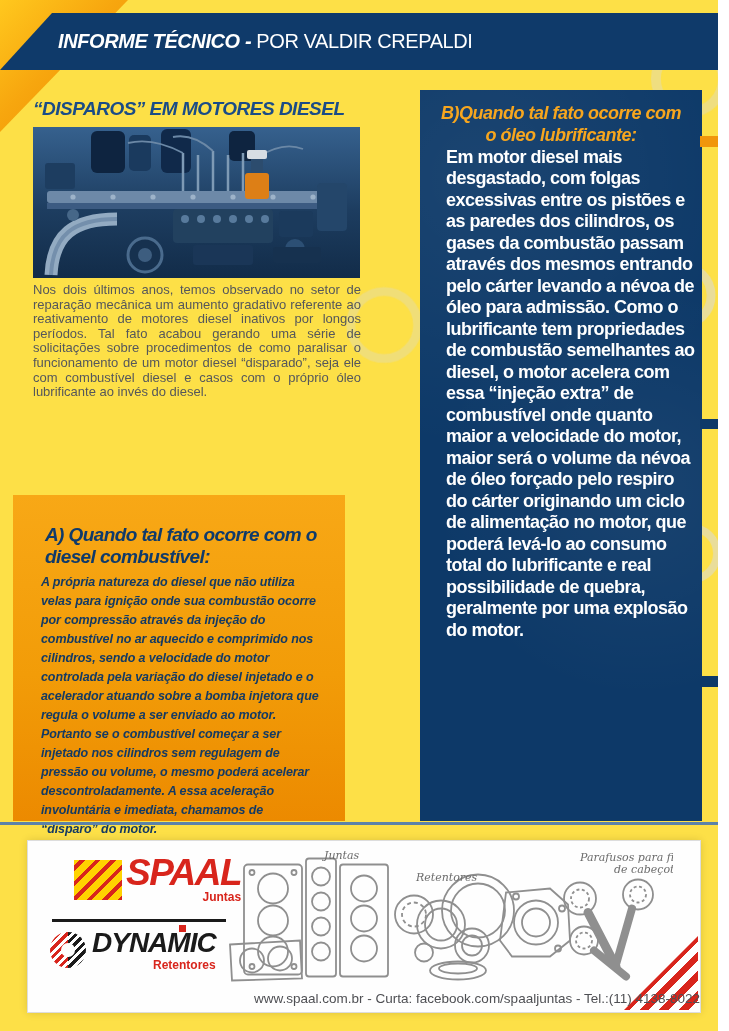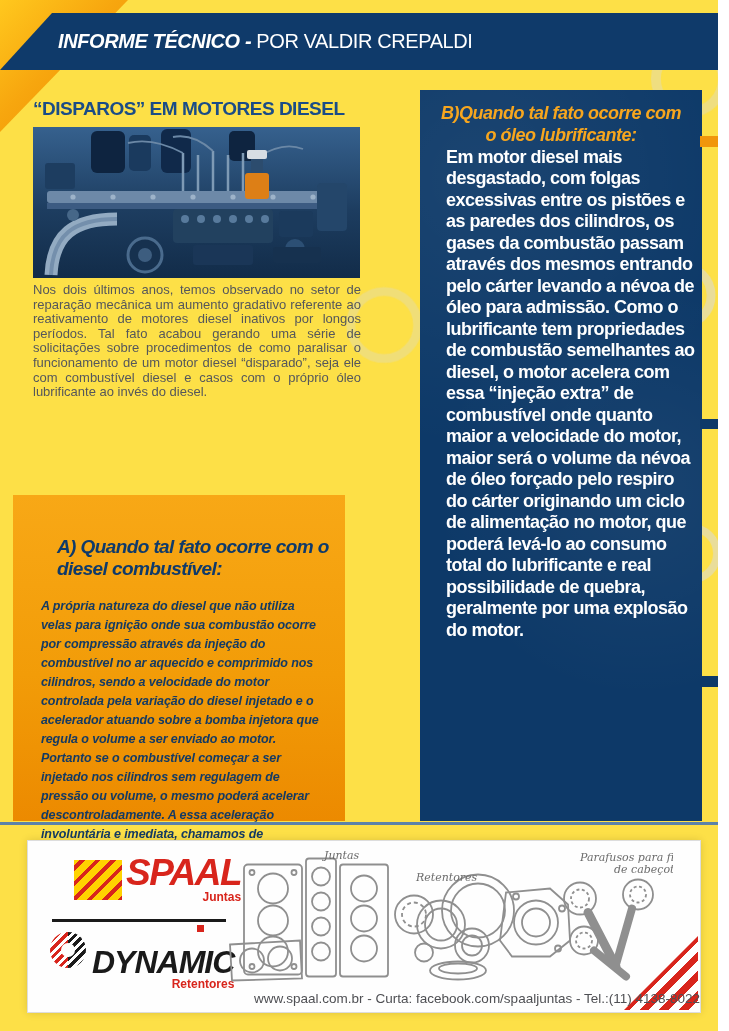--- a/index.html
+++ b/index.html
@@ -19,36 +19,36 @@
     background:#0f3a6a;
     clip-path:polygon(52px 0,100% 0,100% 100%,0 100%);
     display:flex;align-items:center;
   }
   .header-text{margin-left:58px;color:#ffffff;font-size:20px;letter-spacing:-0.4px;white-space:nowrap;}
   .header-text .b{font-weight:700;font-style:italic;}
   .header-text .r{font-weight:400;}
   
   .article-title{
     position:absolute;left:33px;top:98px;width:330px;z-index:2;
-    color:#1a4c87;font-size:19px;font-weight:700;letter-spacing:-0.5px;
+    color:#1a4c87;font-size:19px;font-weight:700;font-style:italic;letter-spacing:-0.5px;
   }
   .engine-photo{position:absolute;left:33px;top:127px;width:327px;height:151px;z-index:2;}
   .article-body{
     position:absolute;left:33px;top:283px;width:328px;z-index:2;
     color:#55575b;font-size:13px;line-height:14.6px;text-align:justify;hyphens:auto;
   }
   .article-body p{margin:0;}
   
   .box-a{
     position:absolute;left:13px;top:495px;width:332px;height:326px;z-index:2;
     background:linear-gradient(180deg,#f8a816 0%,#f29c08 55%,#ec8a00 100%);
     box-sizing:border-box;padding:25px 26px 0 28px;
   }
   .box-a h2{
-    margin:16px;color:#0f3a6a;font-size:19px;font-weight:700;font-style:italic;
+    margin:4px;color:#0f3a6a;font-size:19px;font-weight:700;font-style:italic;
     letter-spacing:-0.6px;line-height:1.18;width:292px;
   }
   .box-a .body{
     margin-top:2px;color:#143a63;font-size:12.5px;font-weight:700;font-style:italic;
     line-height:19px;letter-spacing:-0.1px;width:278px;
   }
   
   .box-b{
     position:absolute;left:420px;top:90px;width:282px;height:731px;z-index:2;
     background:
@@ -87,21 +87,21 @@
   .spaal-name{color:#d8251c;font-size:37px;font-weight:700;font-style:italic;letter-spacing:-1.5px;line-height:34px;}
   .spaal-sub{color:#d8251c;font-size:12px;font-weight:700;margin-top:0;}
   .ad-divider{position:absolute;left:24px;top:78px;width:174px;height:3px;background:#1a1a1a;}
   .dyn-row{position:absolute;left:22px;top:87px;display:flex;align-items:flex-start;}
   .dyn-icon{position:relative;width:36px;height:36px;margin-top:4px;}
   .dyn-icon .half{position:absolute;top:0;bottom:0;width:50%;}
   .dyn-icon .hl{left:0;border-radius:18px 0 0 18px;background:repeating-linear-gradient(135deg,#d8251c 0 3px,#ffffff 3px 6px);}
   .dyn-icon .hr{right:0;border-radius:0 18px 18px 0;background:repeating-linear-gradient(135deg,#1c1c1c 0 3px,#ffffff 3px 6px);}
   .dyn-icon::after{content:"";position:absolute;inset:11px;background:#fefefe;border-radius:50%;}
   .dyn-txt{margin-left:6px;display:flex;flex-direction:column;align-items:flex-end;position:relative;}
-  .dyn-name{color:#1a1a1a;font-size:32px;font-weight:700;font-style:italic;letter-spacing:-1px;line-height:30px;margin-top:19px;}
+  .dyn-name{color:#1a1a1a;font-size:28px;font-weight:700;font-style:italic;letter-spacing:-1px;line-height:30px;}
   .dyn-dot{position:absolute;right:30px;top:-3px;width:7px;height:7px;background:#d8251c;}
   .dyn-sub{color:#d8251c;font-size:12px;font-weight:700;}
   .sketches{position:absolute;left:200px;top:6px;width:445px;height:138px;}
   .ad-footer{
     position:absolute;left:0;right:0;bottom:6px;text-align:right;
     color:#4e4f53;font-size:13.5px;letter-spacing:0;
   }
   .corner-stripes{
     position:absolute;right:2px;bottom:2px;width:74px;height:74px;
     background:repeating-linear-gradient(135deg,transparent 0 7px,#d8251c 7px 14px);

